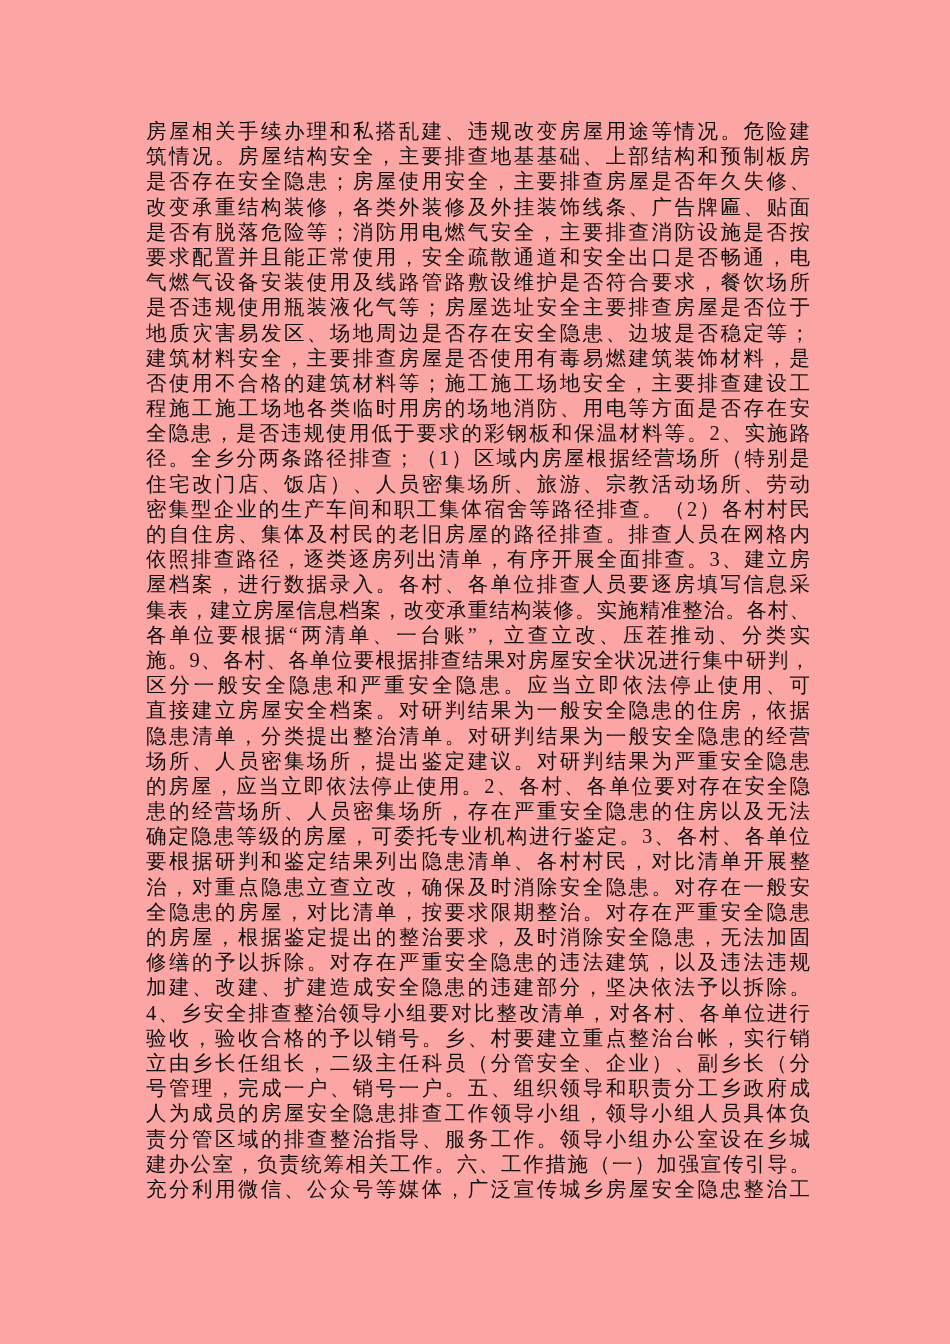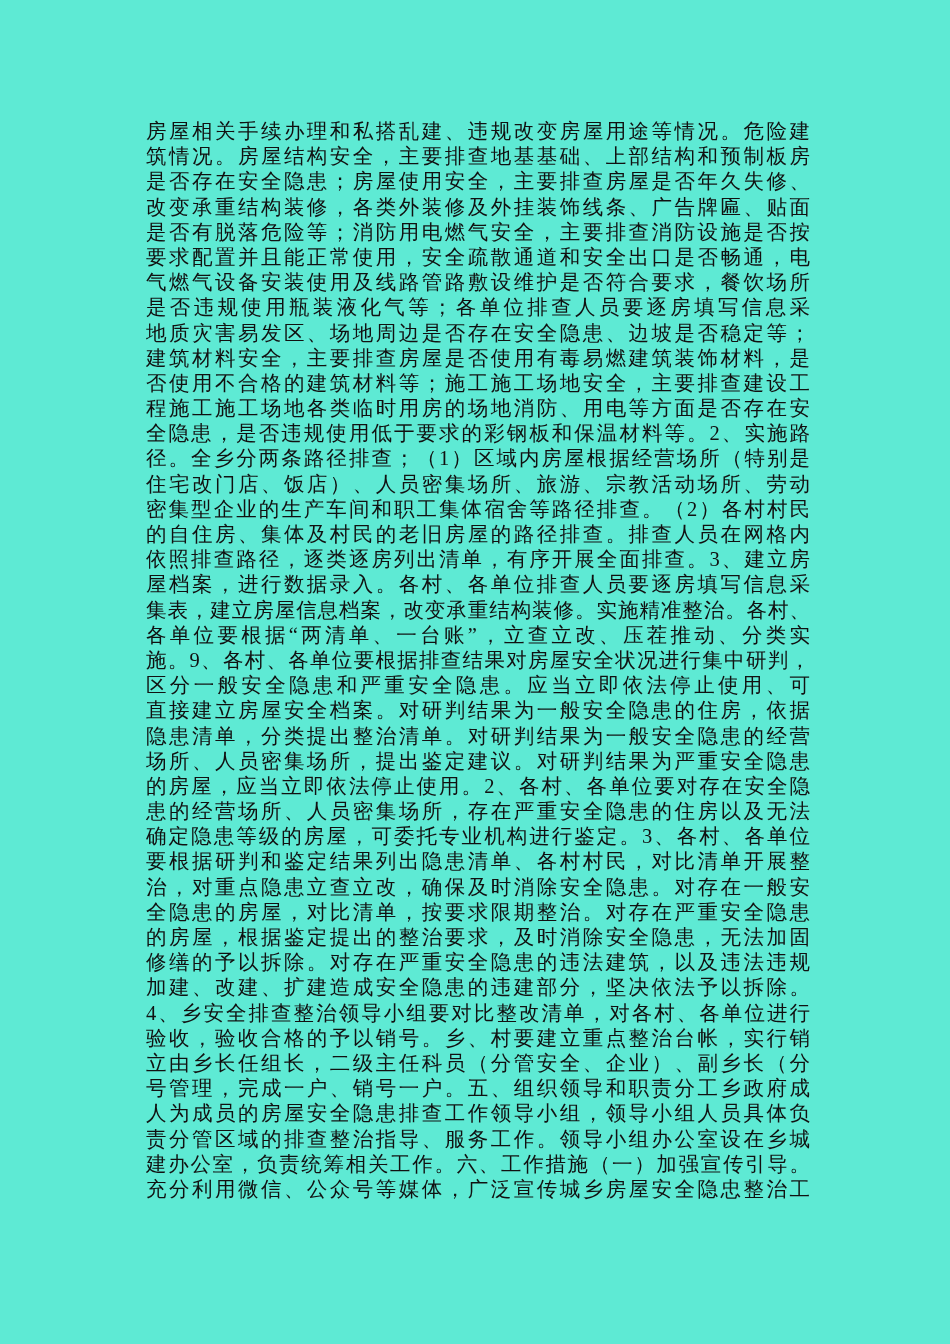--- a/index.html
+++ b/index.html
@@ -9,21 +9,21 @@
   body {
     width: 950px;
     height: 1344px;
     background: #ffffff;
     font-family: "Liberation Serif", "DejaVu Serif", serif;
   }
   .page {
     position: relative;
     width: 950px;
     height: 1344px;
-    background: #5eead4;
+    background: #fca5a5;
     overflow: hidden;
   }
   .text-block {
     position: absolute;
     left: 146px;
     top: 119px;
     width: 664px;
     color: #111111;
   }
   .text-line {
@@ -42,21 +42,21 @@
 
 <div class="page">
   <div class="text-block" id="text-block" style="color: rgb(17, 17, 17);">
       <div class="text-line">房屋相关手续办理和私搭乱建、违规改变房屋用途等情况。危险建</div>
       <div class="text-line">筑情况。房屋结构安全，主要排查地基基础、上部结构和预制板房</div>
       <div class="text-line">是否存在安全隐患；房屋使用安全，主要排查房屋是否年久失修、</div>
       <div class="text-line">改变承重结构装修，各类外装修及外挂装饰线条、广告牌匾、贴面</div>
       <div class="text-line">是否有脱落危险等；消防用电燃气安全，主要排查消防设施是否按</div>
       <div class="text-line">要求配置并且能正常使用，安全疏散通道和安全出口是否畅通，电</div>
       <div class="text-line">气燃气设备安装使用及线路管路敷设维护是否符合要求，餐饮场所</div>
-      <div class="text-line">是否违规使用瓶装液化气等；各单位排查人员要逐房填写信息采</div>
+      <div class="text-line">是否违规使用瓶装液化气等；房屋选址安全主要排查房屋是否位于</div>
       <div class="text-line">地质灾害易发区、场地周边是否存在安全隐患、边坡是否稳定等；</div>
       <div class="text-line">建筑材料安全，主要排查房屋是否使用有毒易燃建筑装饰材料，是</div>
       <div class="text-line">否使用不合格的建筑材料等；施工施工场地安全，主要排查建设工</div>
       <div class="text-line">程施工施工场地各类临时用房的场地消防、用电等方面是否存在安</div>
       <div class="text-line">全隐患，是否违规使用低于要求的彩钢板和保温材料等。2、实施路</div>
       <div class="text-line">径。全乡分两条路径排查；（1）区域内房屋根据经营场所（特别是</div>
       <div class="text-line">住宅改门店、饭店）、人员密集场所、旅游、宗教活动场所、劳动</div>
       <div class="text-line">密集型企业的生产车间和职工集体宿舍等路径排查。（2）各村村民</div>
       <div class="text-line">的自住房、集体及村民的老旧房屋的路径排查。排查人员在网格内</div>
       <div class="text-line">依照排查路径，逐类逐房列出清单，有序开展全面排查。3、建立房</div>

